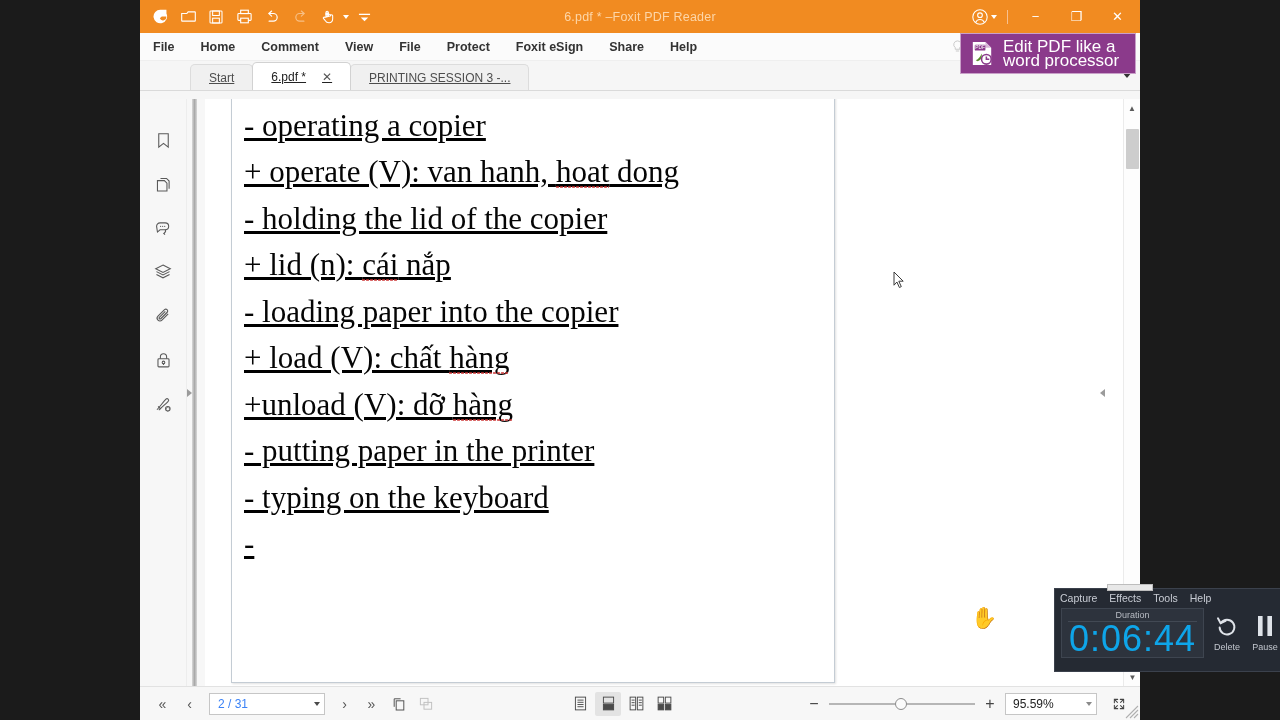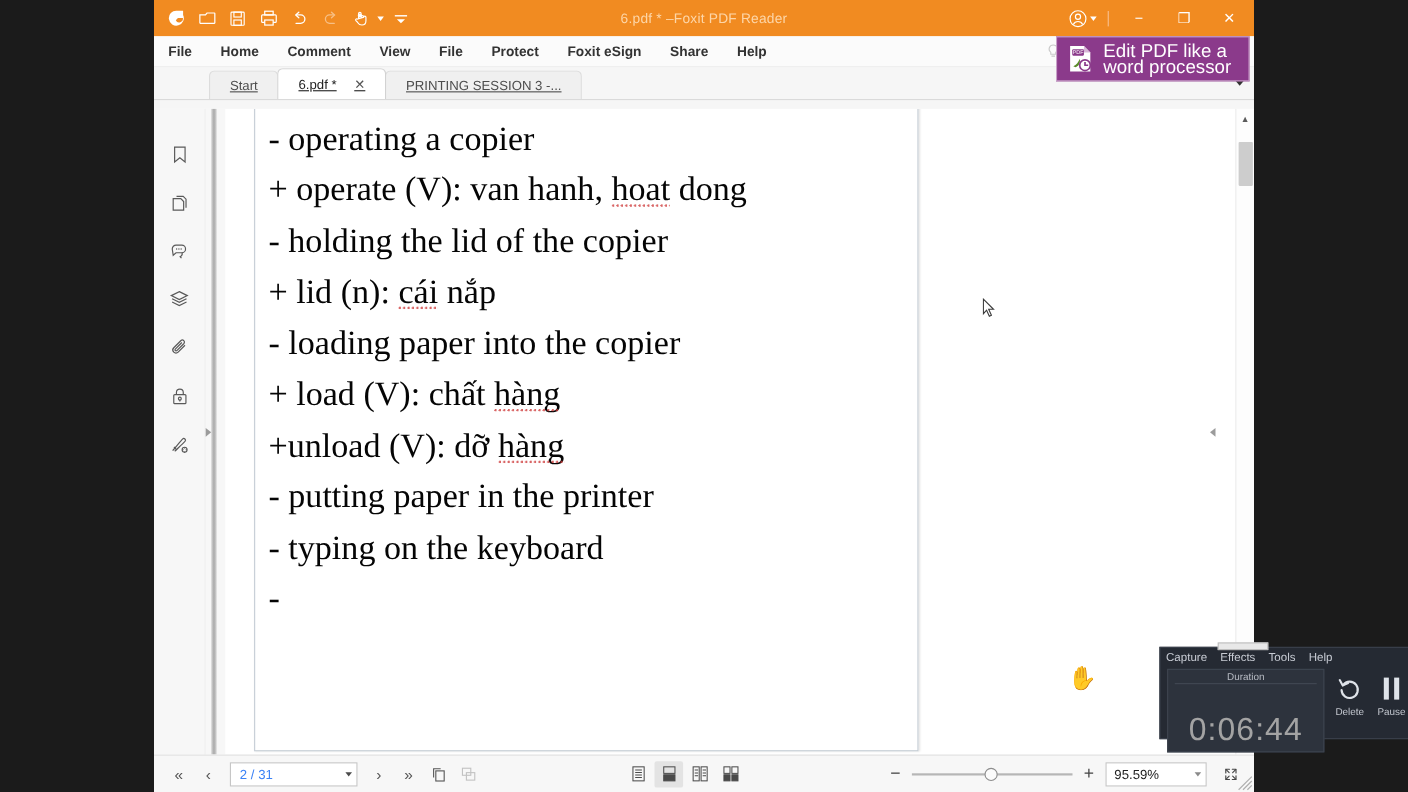--- a/index.html
+++ b/index.html
@@ -142,20 +142,21 @@
     flex: 1; position: relative; background:#fff; overflow:hidden;
   }
   .page {
     position:absolute; left: 26px; top: -50px;
     width: 604px; height: 634px;
     background:#fff;
     border:1px solid #c4ccd4;
     box-shadow: 1px 1px 2px rgba(0,0,0,.12);
     padding: 6px 12px;
     overflow:hidden;
+    text-decoration:underline;
   }
   .pdf-line {
     font-family: "Liberation Serif", serif;
     font-size: 31px;
     line-height: 46.5px;
     color: #050505;
     white-space: nowrap;
   }
   .sp { position: relative; }
   .sp::after {
@@ -224,21 +225,21 @@
     border:1px solid #3b414c;
     z-index: 60;
     color:#c8ccd4;
   }
   .rec-menubar{height:17px;display:flex;align-items:center;padding-left:5px;gap:12px;font-size:10.5px;color:#c8ccd4;}
   .rec-win{margin-left:auto;display:flex;align-items:center;gap:8px;padding-right:6px;font-size:10px;color:#b9bdc6;}
   .rec-body{display:flex;align-items:flex-start;padding:2px 4px 0 6px;}
   .dur-box{width:150px;background:#2d333d;border:1px solid #3e4550;padding-bottom:2px;}
   .dur-label{font-size:9px;text-align:center;color:#b8bcc4;padding:1px 0 1px;}
   .dur-sep{height:1px;background:#424954;margin:0 6px;}
-  .dur-time{font-size:29px;text-align:center;color:#a3a3a3;letter-spacing:1px;line-height:33px;font-family:"Liberation Sans",sans-serif;margin-top:26px;}
+  .dur-time{font-size:36px;text-align:center;color:#0ea5e9;letter-spacing:1px;line-height:33px;font-family:"Liberation Sans",sans-serif;}
   .rec-actions{display:flex;align-items:flex-start;gap:2px;margin-left:5px;}
   .rec-act{width:36px;display:flex;flex-direction:column;align-items:center;padding-top:3px;}
   .rec-act .glyph{height:30px;display:flex;align-items:center;justify-content:center;}
   .rec-act .lbl{font-size:9px;color:#c2c6ce;margin-top:1px;}
   .rec-grab{position:absolute;left:52px;top:-5px;width:46px;height:7px;background:#e8e8e8;border:1px solid #bdbdbd;}
 </style>
 </head>
 <body>
 
 <div id="app-window">

